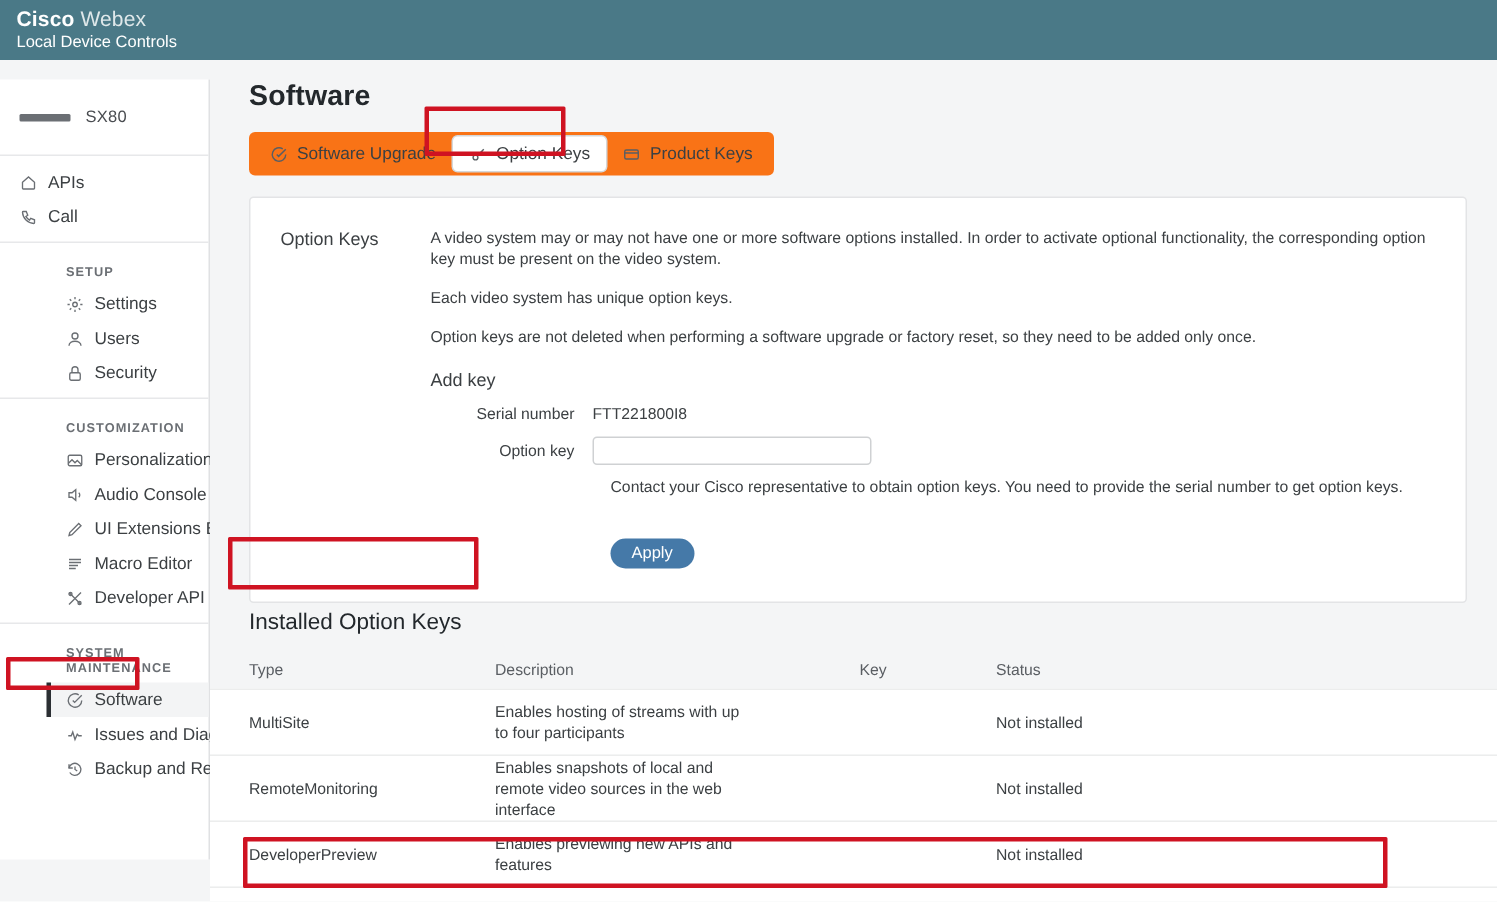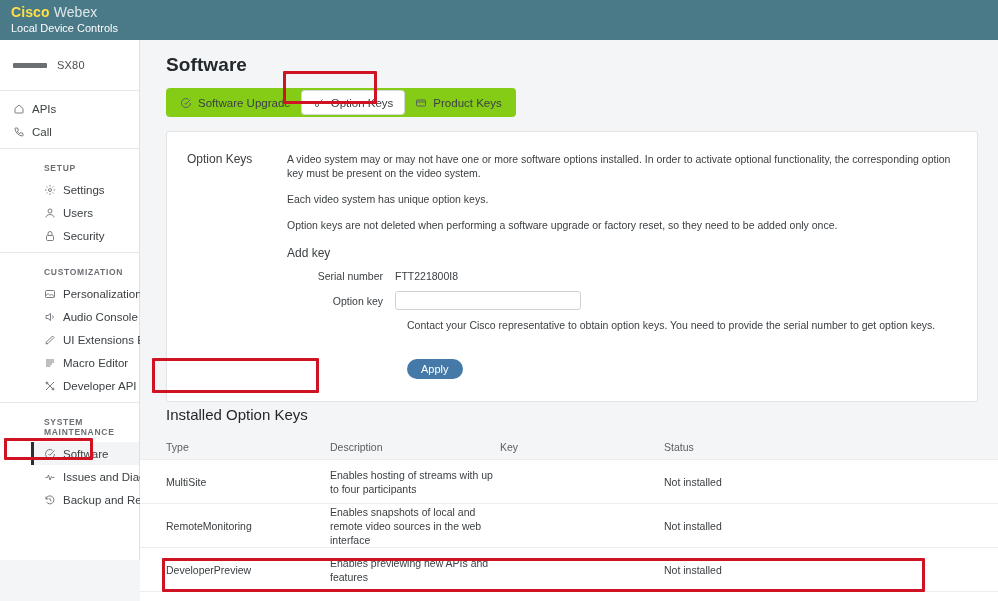--- a/index.html
+++ b/index.html
@@ -12,27 +12,27 @@
   .app { position: relative; width: 998px; height: 601px; background:#f4f5f6; }
 
   
   .topbar {
     position: absolute; left:0; top:0; width:998px; height:40px;
     background:#4a7987;
     color:#ffffff;
     padding: 4px 0 0 11px;
   }
   .brand-line1 { font-size: 14px; line-height: 16px; letter-spacing:.1px; }
-  .brand-cisco { font-weight: bold; color:#fde047;text-align:center; }
+  .brand-cisco { font-weight: bold; color:#ffffff;text-align:center; }
   .brand-webex { font-weight: normal; color:#dfe8ea; }
   .brand-line2 { font-size: 11px; line-height: 14px; color:#ffffff; margin-top:1px; }
 
   
   .sidebar {
-    position: absolute; left:0; top:40px; width:140px; height:520px;
+    position: absolute; left:0; top:53px; width:140px; height:520px;
     background:#ffffff; border-right:1px solid #e0e1e3;
   }
   .device-sel {
     height:51px; border-bottom:1px solid #e7e8ea;
     display:flex; align-items:center; padding-left:13px; gap:10px;
   }
   .device-thumb {
     width:34px; height:5px; background:#6b6f74; border-radius:1px;
   }
   .device-name { font-size:11px; color:#4a4d51; letter-spacing:.2px; }
@@ -70,21 +70,21 @@
     background:#f4f5f6; overflow:hidden;
   }
   .page-title {
     font-size:19px; font-weight:bold; color:#23282c;
     padding: 14px 0 0 26px; letter-spacing:.1px;
   }
 
   
   .tabs {
     margin: 12px 0 0 26px; display:inline-flex;
-    background:#84cc16; border-radius:4px; padding:3px;
+    background:#f97316; border-radius:4px; padding:3px;
   }
   .tab {
     display:flex; align-items:center; gap:6px;
     height:23px; padding:0 11px; border-radius:3px;
     font-size:11.5px; color:#3c4043; cursor:pointer; white-space:nowrap;
   }
   .tab .ico { width:12px; height:12px; display:block; color:#5a5e63; }
   .tab .ico svg { display:block; width:12px; height:12px; }
   .tab.active { background:#ffffff; box-shadow:0 0 0 1px #d5d7d9; }
 
@@ -133,21 +133,21 @@
   .thead, .trow { display:flex; align-items:center; }
   .thead {
     height:24px; font-size:10.5px; color:#5a5e63; padding-left:26px;
   }
   .trow {
     background:#ffffff; border-top:1px solid #eceded;
     min-height:44px; padding-left:26px; font-size:10.5px; color:#3c4043;
   }
   .c-type { width:164px; flex:0 0 164px; }
   .c-desc { width:170px; flex:0 0 170px; line-height:14px; }
-  .c-key  { width:164px; flex:0 0 164px; }
+  .c-key  { width:164px; flex:0 0 164px;text-align:center; }
   .c-stat { width:190px; flex:0 0 190px; }
   .c-act  { flex:1; }
 </style>
 </head>
 <body>
 
 <div class="app">
 
   <div class="topbar">
     <div class="brand-line1">

